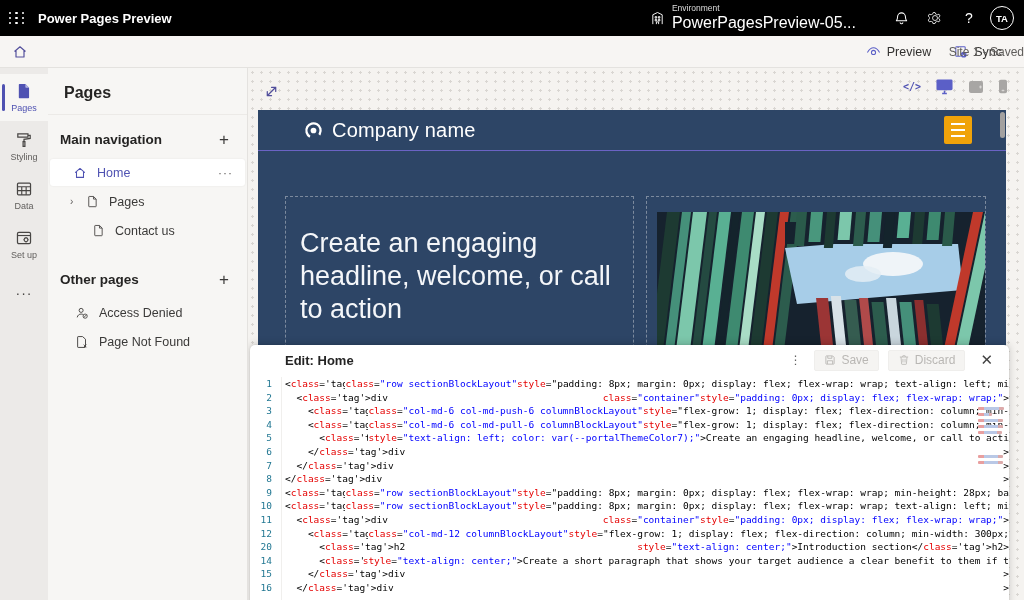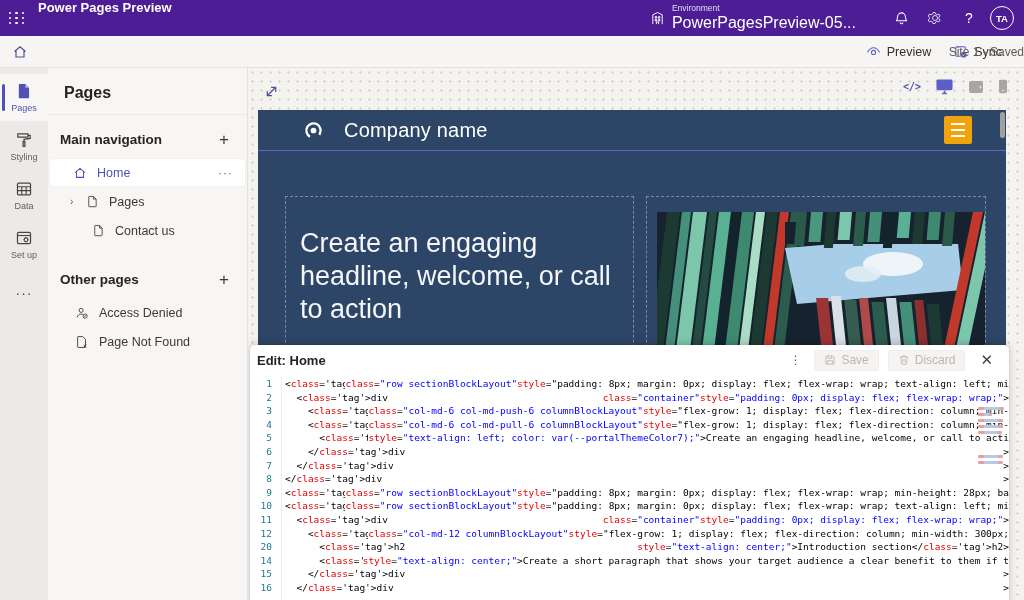--- a/index.html
+++ b/index.html
@@ -1,20 +1,20 @@
 <!DOCTYPE html>
 <html><head>
 <meta charset="utf-8">
 <style>
   * { margin:0; padding:0; box-sizing:border-box; }
   html,body { width:1024px; height:600px; overflow:hidden;
     font-family:"Liberation Sans", sans-serif; background:#f5f3f1; }
 
   
-  .topbar { height:36px; background:#4c1d95; display:flex; color:#fff; }
+  .topbar { height:36px; background:#000000; display:flex; align-items:center; color:#fff; }
   .waffle { width:34px; height:36px; display:flex; align-items:center; justify-content:center; cursor:pointer; }
   .waffle-grid { display:grid; grid-template-columns:repeat(3,4px); grid-gap:2.5px; }
   .waffle-grid i { width:2.6px; height:2.6px; background:#fff; border-radius:50%; }
   .app-title { font-size:13px; font-weight:700; margin-left:4px; }
   .topbar-right { margin-left:auto; display:flex; align-items:center; }
   .env { display:flex; align-items:center; gap:7px; margin-right:28px; cursor:pointer; }
   .env-text { line-height:1.15; }
   .env-label { font-size:8.5px; opacity:.85; }
   .env-name { font-size:16px; }
   .top-icon { width:34px; height:36px; display:flex; align-items:center; justify-content:center;
@@ -69,40 +69,40 @@
   .expand-btn { position:absolute; left:12px; top:12px; width:22px; height:22px; display:flex;
     align-items:center; justify-content:center; cursor:pointer; }
   .device-bar { position:absolute; top:10px; right:16px; display:flex; align-items:center; gap:14px; }
   .dev-icon { cursor:pointer; display:flex; align-items:center; }
   .code-toggle { color:#4f52b2; font-family:"DejaVu Sans Mono", monospace; font-size:10px; font-weight:700; }
 
   
   .preview { position:absolute; left:10px; top:42px; width:748px; height:480px; background:#2d4566; }
   .site-header { height:41px; background:#2d4566; display:flex; align-items:center; position:relative;
     border-bottom:1px solid #6b63c4; }
-  .brand { display:flex; align-items:center; gap:21px; padding-left:46px; }
+  .brand { display:flex; align-items:center; gap:9px; padding-left:46px; }
   .brand-name { color:#fff; font-size:20px; font-weight:400; letter-spacing:.2px; }
   .hamburger { position:absolute; right:34px; top:6px; width:28px; height:28px; background:#f0a30a;
     border-radius:2px; display:flex; flex-direction:column; align-items:center; justify-content:center;
     gap:4px; cursor:pointer; }
   .hamburger i { width:14px; height:2px; background:#fff; display:block; }
   .hero { display:flex; padding:45px 20px 0 27px; gap:12px; }
   .hero-col-left { width:356px; border:1px dashed rgba(190,196,205,.55); padding:30px 14px 20px 14px; }
   .hero-col-right { width:343px; border:1px dashed rgba(190,196,205,.55); padding:15px 0 0 10px; }
   .hero h1 { color:#f4f6f9; font-size:27px; line-height:33px; font-weight:400; max-width:350px; }
   .cta-btn { margin-top:23px; display:inline-block; background:#d4551a; color:#fff; font-size:12px;
     font-weight:700; padding:9px 16px; border:none; cursor:pointer; }
   .hero-img { width:328px; height:160px; display:block; }
   .pv-scroll { position:absolute; right:1px; top:2px; width:5px; height:300px; }
   .pv-thumb { width:5px; height:26px; background:#a3a1a0; border-radius:3px; }
 
   
   .edit-panel { position:absolute; left:2px; top:277px; width:759px; height:330px; background:#fff;
     border-radius:5px 5px 0 0; box-shadow:0 -1px 8px rgba(0,0,0,.18), 0 0 2px rgba(0,0,0,.12); }
-  .edit-head { height:28px; display:flex; align-items:center; padding:2px 12px 0 7px; }
+  .edit-head { height:28px; display:flex; align-items:center; padding:2px 12px 0 35px; }
   .edit-title { font-size:13px; font-weight:700; color:#242424; }
   .edit-controls { margin-left:auto; display:flex; align-items:center; gap:9px; }
   .kebab { color:#616161; font-size:12px; padding:0 4px; cursor:pointer; }
   .ed-btn { display:flex; align-items:center; gap:5px; background:#f5f4f2; border:1px solid #efeeec;
     color:#b9b7b4; font-size:12px; padding:2.5px 9px; border-radius:2px; cursor:default; }
   .close-x { font-size:15px; color:#424242; padding:0 4px 0 6px; cursor:pointer; }
 
   .code-area { position:relative; margin-top:4px; height:270px; overflow:hidden; }
   .gutter-sep { position:absolute; left:31px; top:0; bottom:0; width:1px; background:#f0efed; }
   .code-line { display:flex; height:13.6px; white-space:pre; overflow:hidden;

